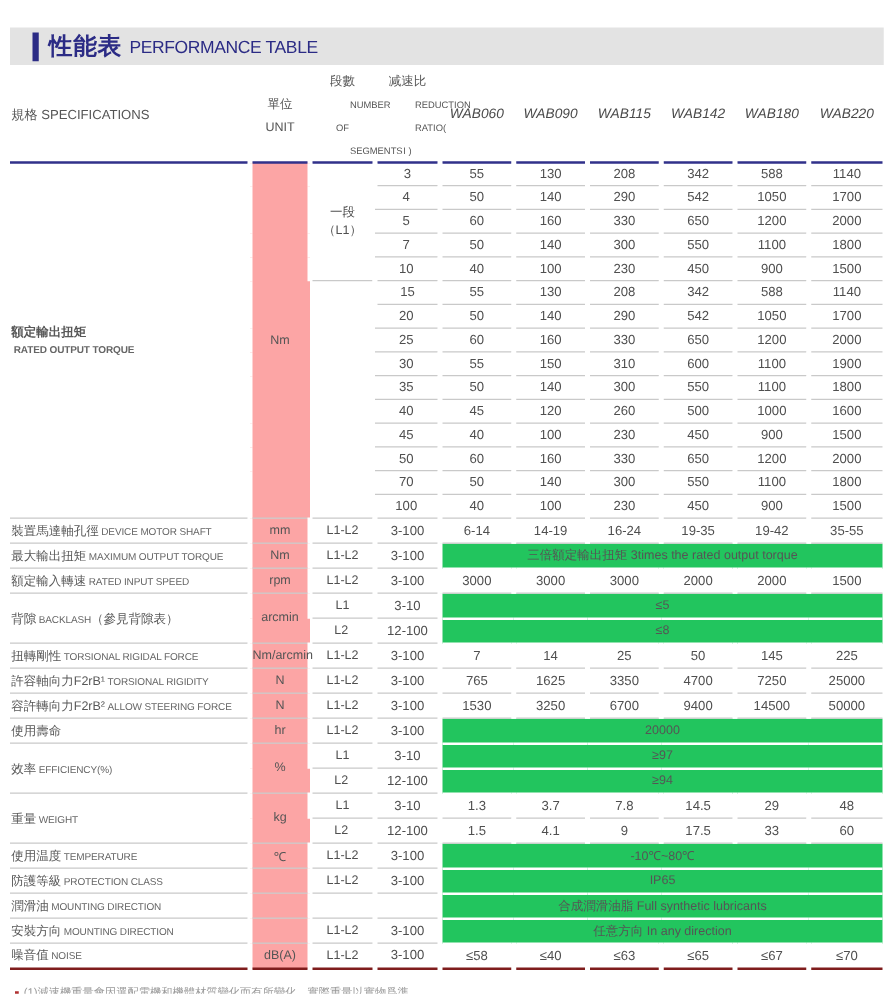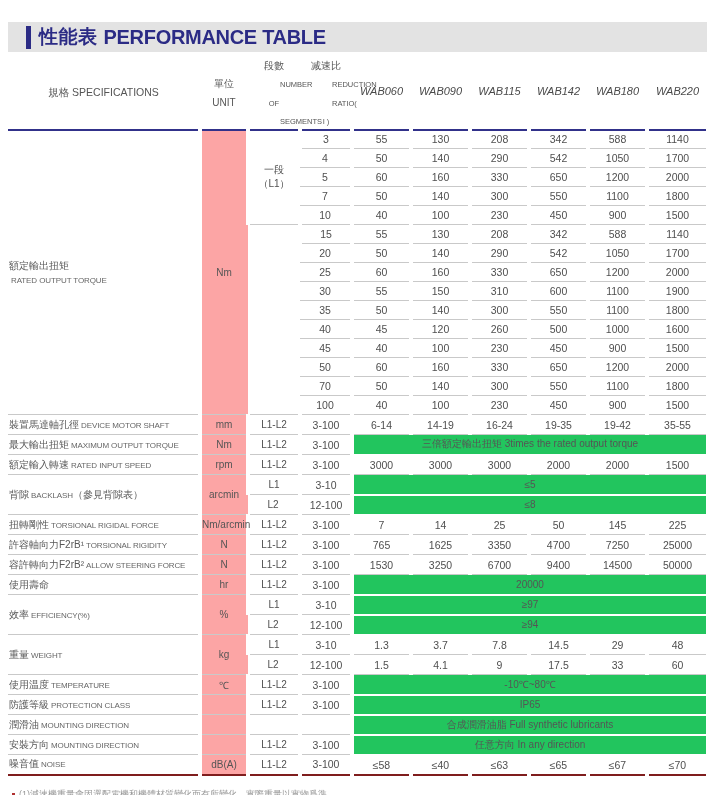--- a/index.html
+++ b/index.html
@@ -7,31 +7,31 @@
   body {
     width: 715px; height: 795px; overflow: hidden;
     font-family: "Liberation Sans", sans-serif;
   }
   .page { width: 715px; height: 795px; padding: 22px 8px 0 8px; background: #fff; }
 
   
   .title-band { height: 30px; background: #e3e3e3; display: flex; align-items: center; margin-bottom: 3px; }
   .tbar { width: 5px; height: 23px; background: #2b2b85; margin-left: 18px; margin-right: 8px; flex: none; }
   .title-zh { font-size: 19px; font-weight: bold; color: #2b2b85; letter-spacing: 0.5px; }
-  .title-en { font-size: 20px; font-weight: bold; color: #2b2b85; margin-left: 6px; letter-spacing: -0.3px; }
+  .title-en { font-size: 14px; font-weight: normal; color: #2b2b85; margin-left: 6px; letter-spacing: -0.3px; }
 
   
   table.perf { border-collapse: collapse; table-layout: fixed; width: 698px; }
   .perf th, .perf td {
     padding: 0; text-align: center; vertical-align: middle;
     color: #555; font-weight: normal; border-left: 4px solid #fff;
   }
   .perf th:first-child, .perf td:first-child { border-left: none; }
   .perf thead th { border-bottom: 2px solid #31318a; height: 34px; line-height: 1.15; }
-  .perf thead th.spec { text-align: center; font-size: 10.5px; color: #555; padding-left: 1px; }
+  .perf thead th.spec { text-align: left; font-size: 10.5px; color: #555; padding-left: 1px; }
   .perf thead th .h-zh { font-size: 10px; color: #555; text-align: right; }
   .perf thead th .h-en { font-size: 7.5px; color: #555; padding-left: 30px; }
   .perf thead th.model { font-size: 11px; color: #4a4a4a; font-style: italic; }
 
   .perf tbody td { border-bottom: 1px solid #c9c9c9; font-size: 10.5px; color: #4f4f4f; }
   .perf tbody tr.torque td { height: 19px; }
   .perf tbody tr.single td { height: 20px; }
   .perf td.lbl { text-align: left; padding-left: 1px; white-space: nowrap; overflow: hidden; }
   .perf td.lbl .zh { font-size: 10px; color: #585858; }
   .perf td.lbl .en { font-size: 8px; color: #666; margin-left: 2px; letter-spacing: -0.1px; }
@@ -90,21 +90,21 @@
         <th class="model">WAB060</th>
         <th class="model">WAB090</th>
         <th class="model">WAB115</th>
         <th class="model">WAB142</th>
         <th class="model">WAB180</th>
         <th class="model">WAB220</th>
       </tr>
     </thead>
     <tbody id="tbody">
         <tr class="torque">
-          <td class="lbl" rowspan="15" style="white-space: normal;"><span class="zh">額定輸出扭矩</span><br><span class="en">RATED OUTPUT TORQUE</span></td>
+          <td class="lbl" rowspan="15" style="white-space: normal; font-weight: bold;"><span class="zh">額定輸出扭矩</span><br><span class="en">RATED OUTPUT TORQUE</span></td>
           <td class="unit" rowspan="15">Nm</td>
           <td class="seg" rowspan="5">一段（L1）</td>
           <td class="ratio">3</td>
           <td class="val">55</td>
           <td class="val">130</td>
           <td class="val">208</td>
           <td class="val">342</td>
           <td class="val">588</td>
           <td class="val">1140</td>
         </tr>

